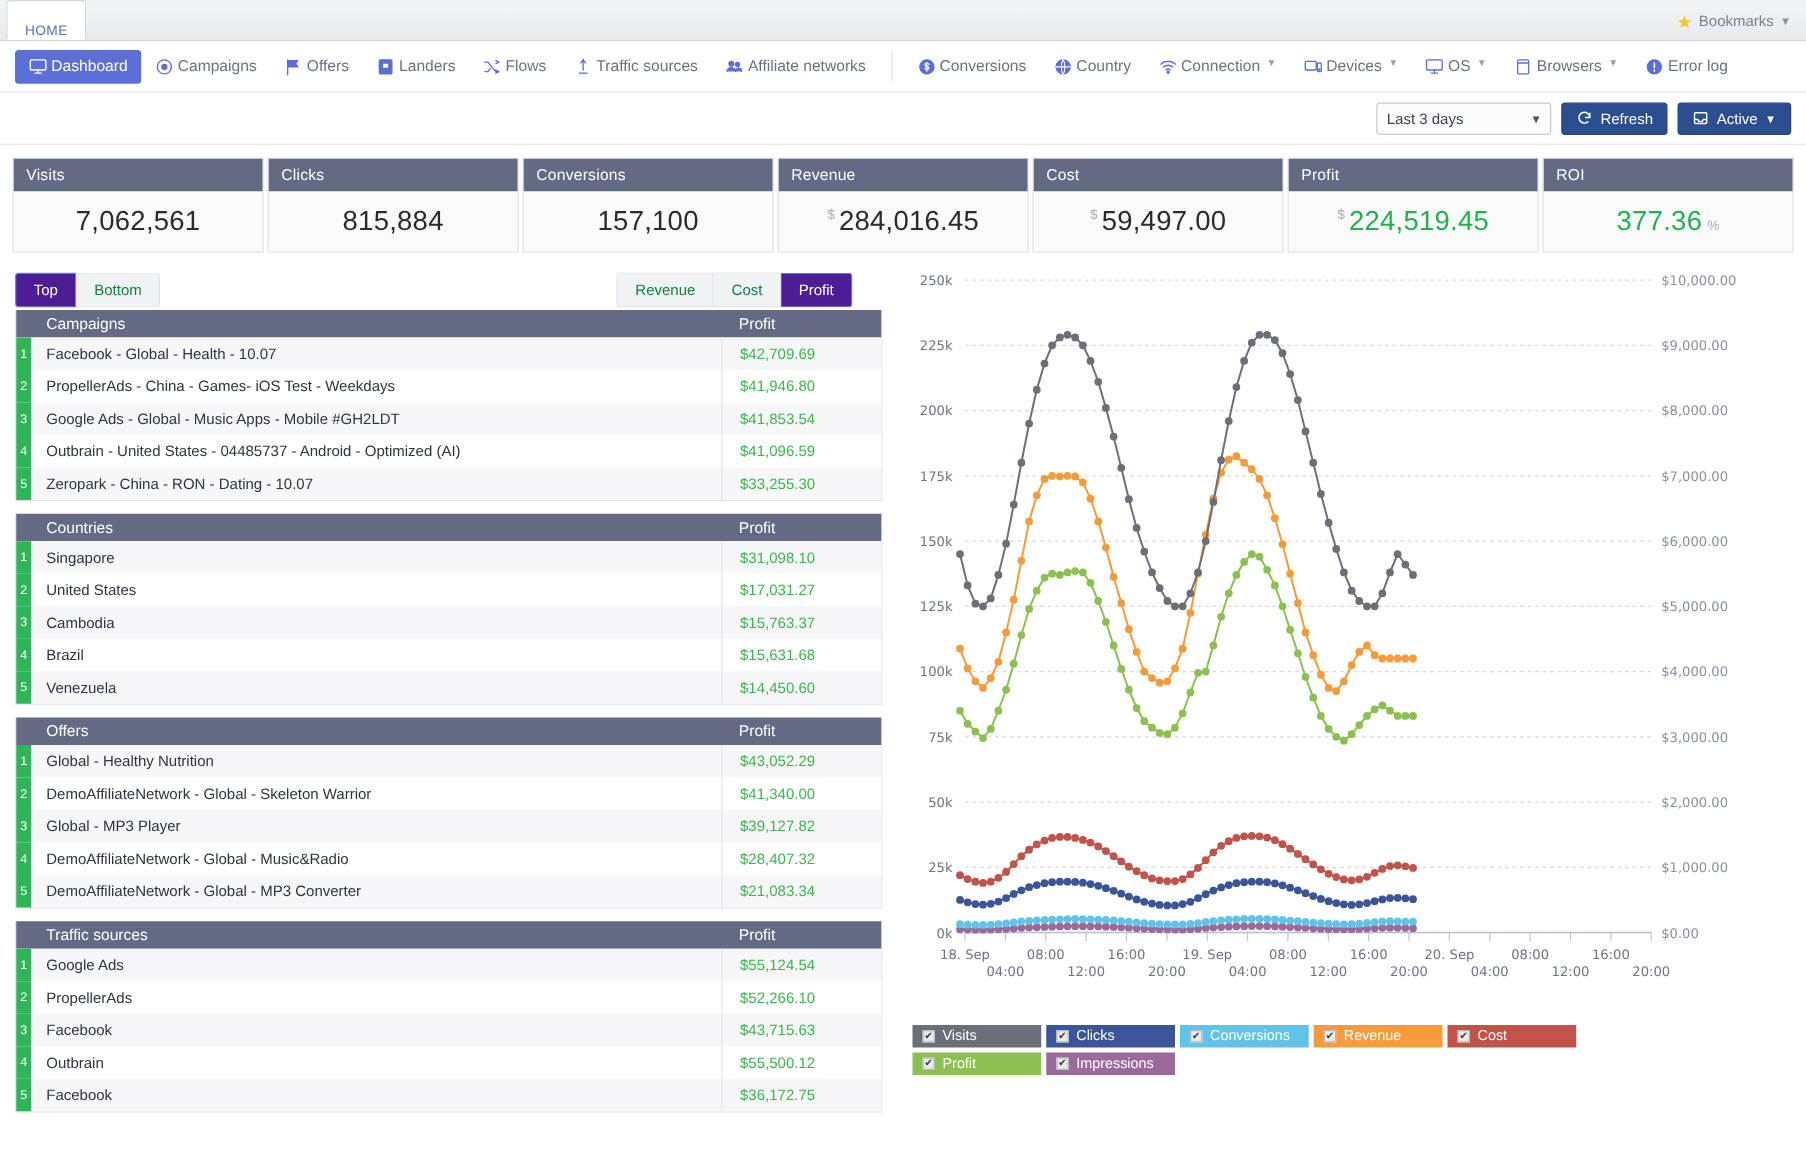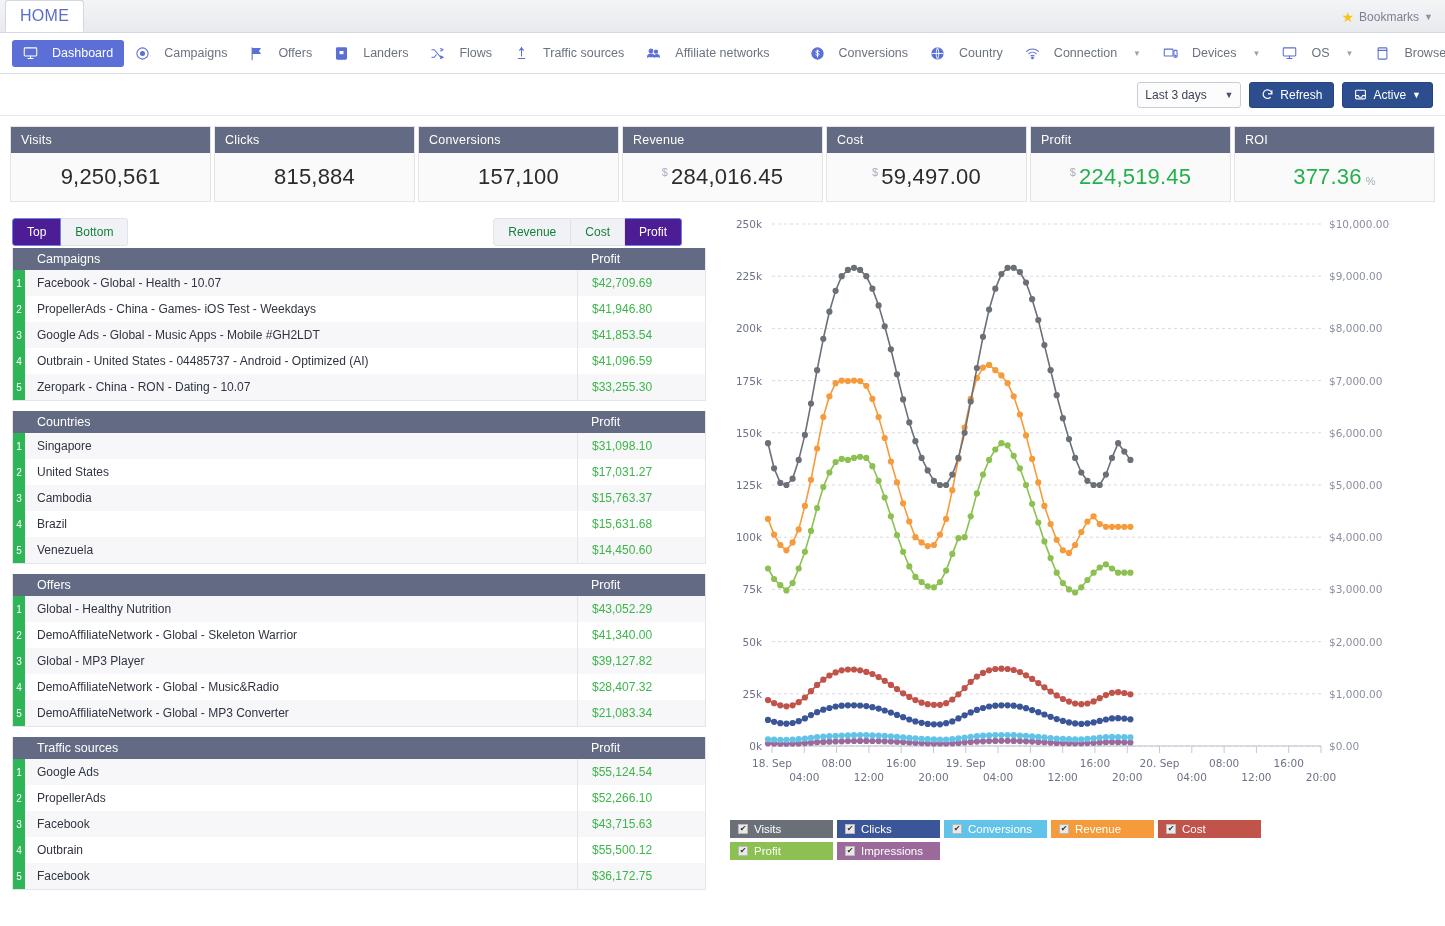--- a/index.html
+++ b/index.html
@@ -23,22 +23,22 @@
   }
   .home-tab {
     margin-left: 5px;
     height: 32px;
     min-width: 55px;
     padding: 0 14px;
     background: #fff;
     border: 1px solid #d4d7de;
     border-bottom: 1px solid #fff;
     border-radius: 3px 3px 0 0;
-    display: flex; align-items: center; justify-content: center;
-    color: #5b6dc8; font-size: 16px; font-weight: 400;
+    display: flex; align-items: flex-end; justify-content: center;
+    color: #5b6dc8; font-size: 11px; font-weight: 400;
     letter-spacing: .3px;
     position: relative; z-index:3;
   }
   .bookmarks {
     position: absolute; right: 12px; bottom: 8px;
     display: flex; align-items: center; gap: 5px;
     color: #7b8190; font-size: 12px;
   }
   .star { color: #f5c518; font-size: 14px; line-height: 1; }
   .caret-sm { font-size: 9px; color:#8b91a0; }
@@ -46,21 +46,21 @@
   
   .navbar {
     height: 41px;
     background: #fff;
     border-bottom: 1px solid #dcdfe6;
     display: flex; align-items: center;
     padding-left: 10px;
     gap: 0px;
   }
   .nav-item {
-    display: flex; align-items: center; gap: 14px;
+    display: flex; gap: 3px;
     padding: 6px 11px;
     color: #6b7280;
     font-size: 12.5px;
     white-space: nowrap;
     border-radius: 3px;
     cursor: default;
   }
   .nav-item.active {
     background: #5b6fd6;
     color: #fff;
@@ -72,21 +72,21 @@
   .nav-caret { font-size: 8px; color:#9aa0ae; margin-left:2px; }
 
   
   .controls {
     height: 42px; background:#fff;
     display:flex; align-items:center; justify-content:flex-end;
     padding-right: 12px; gap: 8px;
     border-bottom:1px solid #e6e8ee;
   }
   .select-box {
-    width: 104px; height: 26px;
+    width: 140px; height: 26px;
     border: 1px solid #c8ccd6; border-radius: 3px;
     background: #fcfcfd;
     display:flex; align-items:center; justify-content:space-between;
     padding: 0 7px; font-size:12px; color:#3c4252;
   }
   .select-box .tri { font-size: 9px; color:#4a5066; }
   .btn-primary {
     height: 26px; background:#2c4d8e; color:#fff;
     border-radius:3px; display:flex; align-items:center; gap:6px;
     padding: 0 11px; font-size:12px; border:1px solid #274madd;
@@ -342,21 +342,21 @@
     </svg>
     <span>Active</span>
     <span style="font-size:9px">▼</span>
   </div>
 </div>
 
 <div class="kpis" id="kpi-row">
     <div class="kpi">
       <div class="kpi-head">Visits</div>
       <div class="kpi-val">
-        <span>9,250,561</span>
+        <span>7,062,561</span>
       </div>
     </div>
     <div class="kpi">
       <div class="kpi-head">Clicks</div>
       <div class="kpi-val">
         <span>815,884</span>
       </div>
     </div>
     <div class="kpi">
       <div class="kpi-head">Conversions</div>

